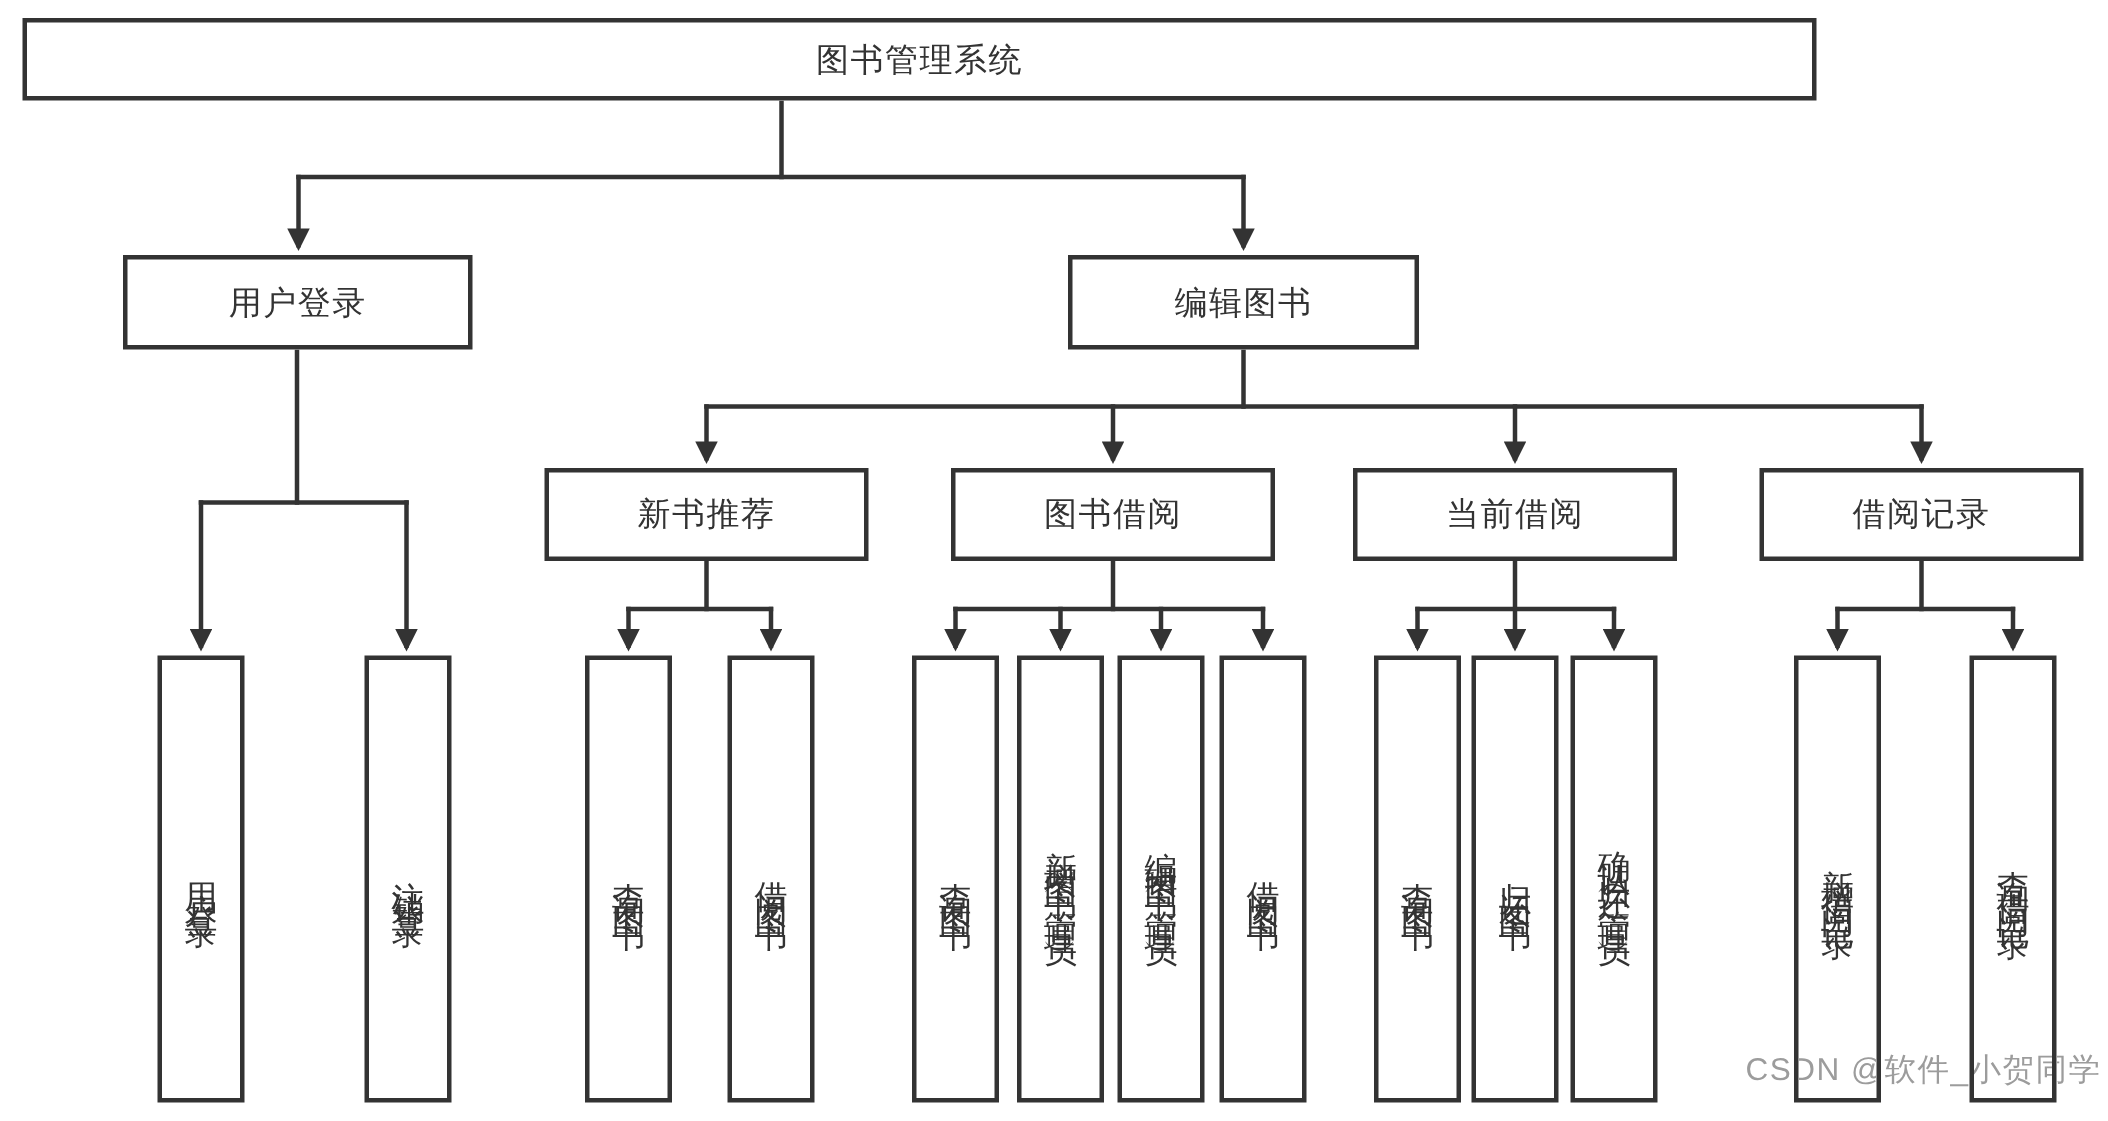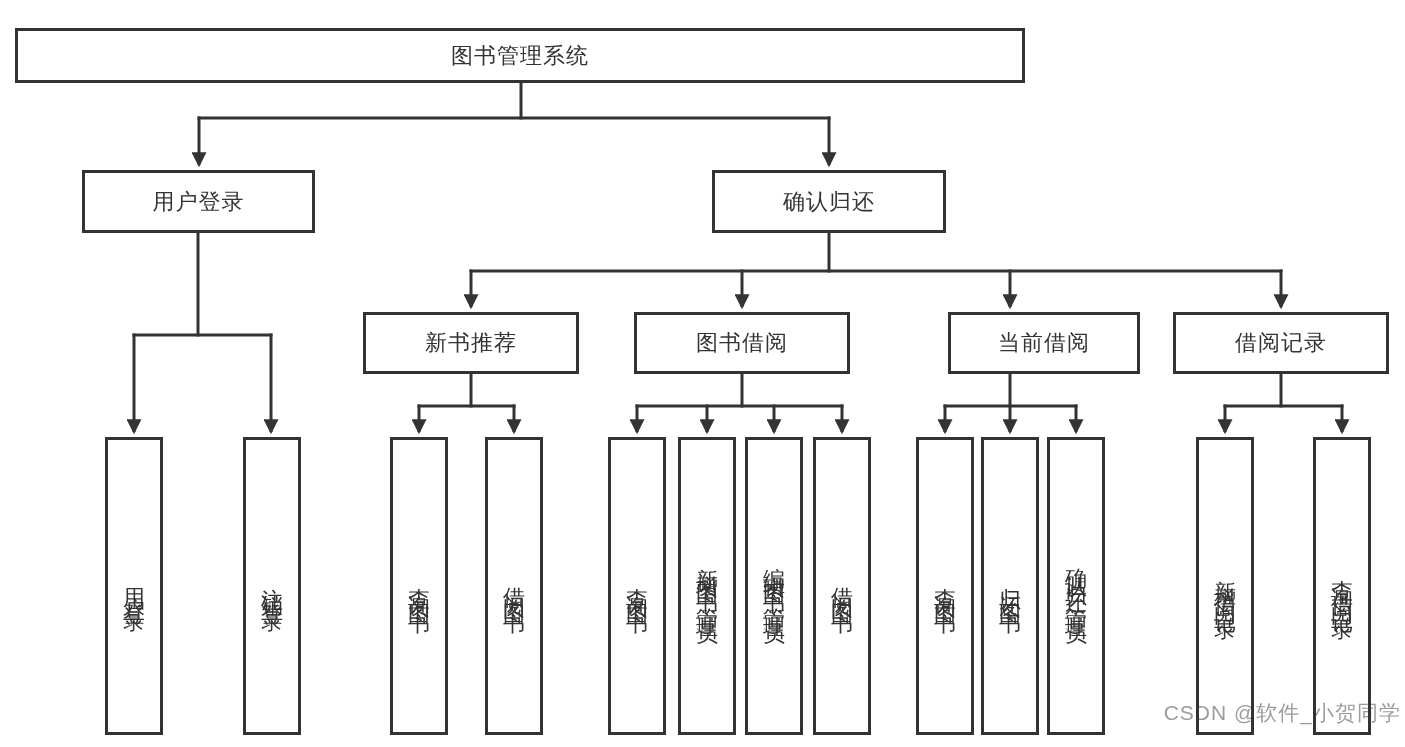--- a/index.html
+++ b/index.html
@@ -93,28 +93,28 @@
       <path d="M945 404.5 V 432" marker-end="url(#ah)"></path>
       <path d="M1076 404.5 V 432" marker-end="url(#ah)"></path>
 
       <path d="M1281 374 V 407.5"></path>
       <path d="M1223.5 406 H 1343.5"></path>
       <path d="M1225 404.5 V 432" marker-end="url(#ah)"></path>
       <path d="M1342 404.5 V 432" marker-end="url(#ah)"></path>
     </g>
   </svg>
 
-  <div class="box" style="left:15px;top:28px;width:1010px;height:55px">图书管理系统</div>
+  <div class="box" style="left:15px;top:12px;width:1196px;height:55px">图书管理系统</div>
 
   <div class="box" style="left:82px;top:170px;width:233px;height:63px">用户登录</div>
-  <div class="box" style="left:712px;top:170px;width:234px;height:63px">确认归还</div>
+  <div class="box" style="left:712px;top:170px;width:234px;height:63px">编辑图书</div>
 
   <div class="box" style="left:363px;top:312px;width:216px;height:62px">新书推荐</div>
   <div class="box" style="left:634px;top:312px;width:216px;height:62px">图书借阅</div>
-  <div class="box" style="left:948px;top:312px;width:192px;height:62px">当前借阅</div>
+  <div class="box" style="left:902px;top:312px;width:216px;height:62px">当前借阅</div>
   <div class="box" style="left:1173px;top:312px;width:216px;height:62px">借阅记录</div>
 
   <div class="box vbox" style="left:105px;top:437px;width:58px;height:298px">
     <span>用户登录</span>
   </div>
   <div class="box vbox" style="left:243px;top:437px;width:58px;height:298px">
     <span>注销登录</span>
   </div>
 
   <div class="box vbox" style="left:390px;top:437px;width:58px;height:298px">

